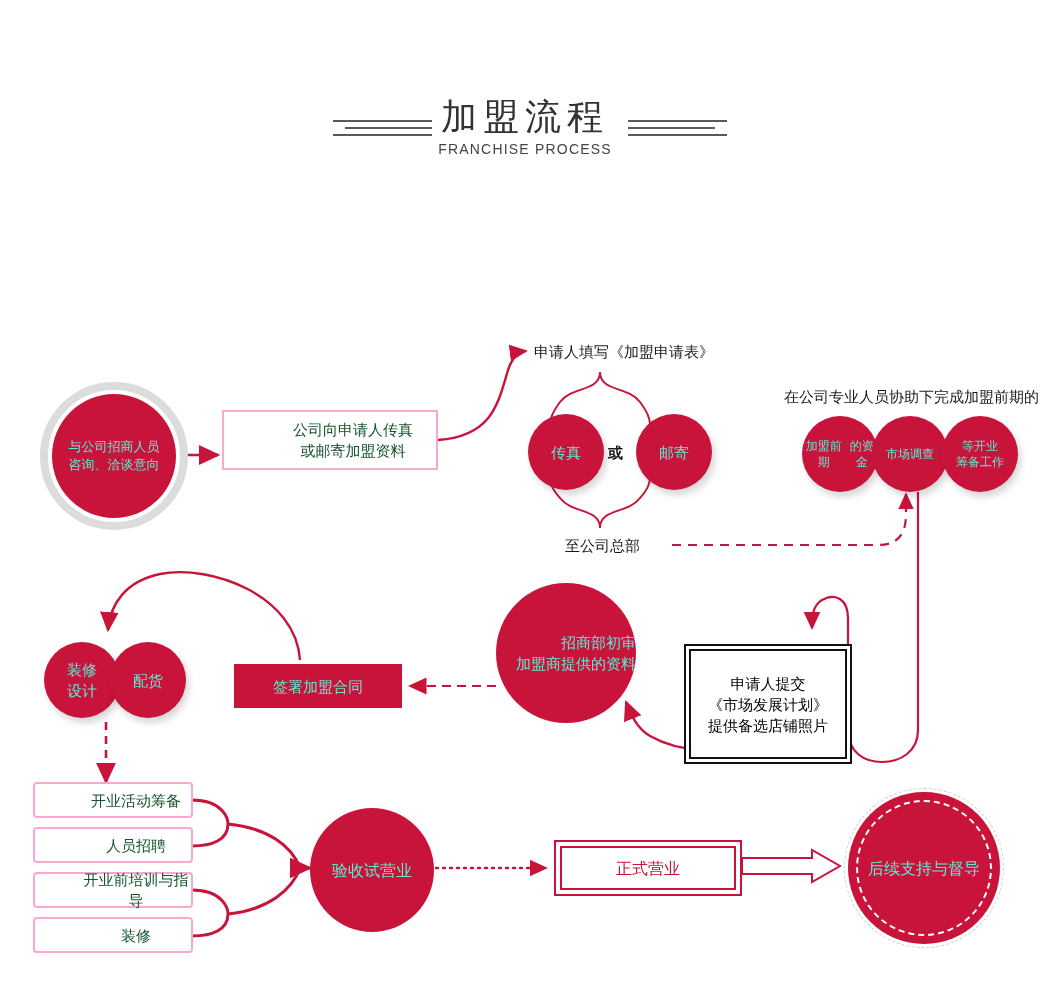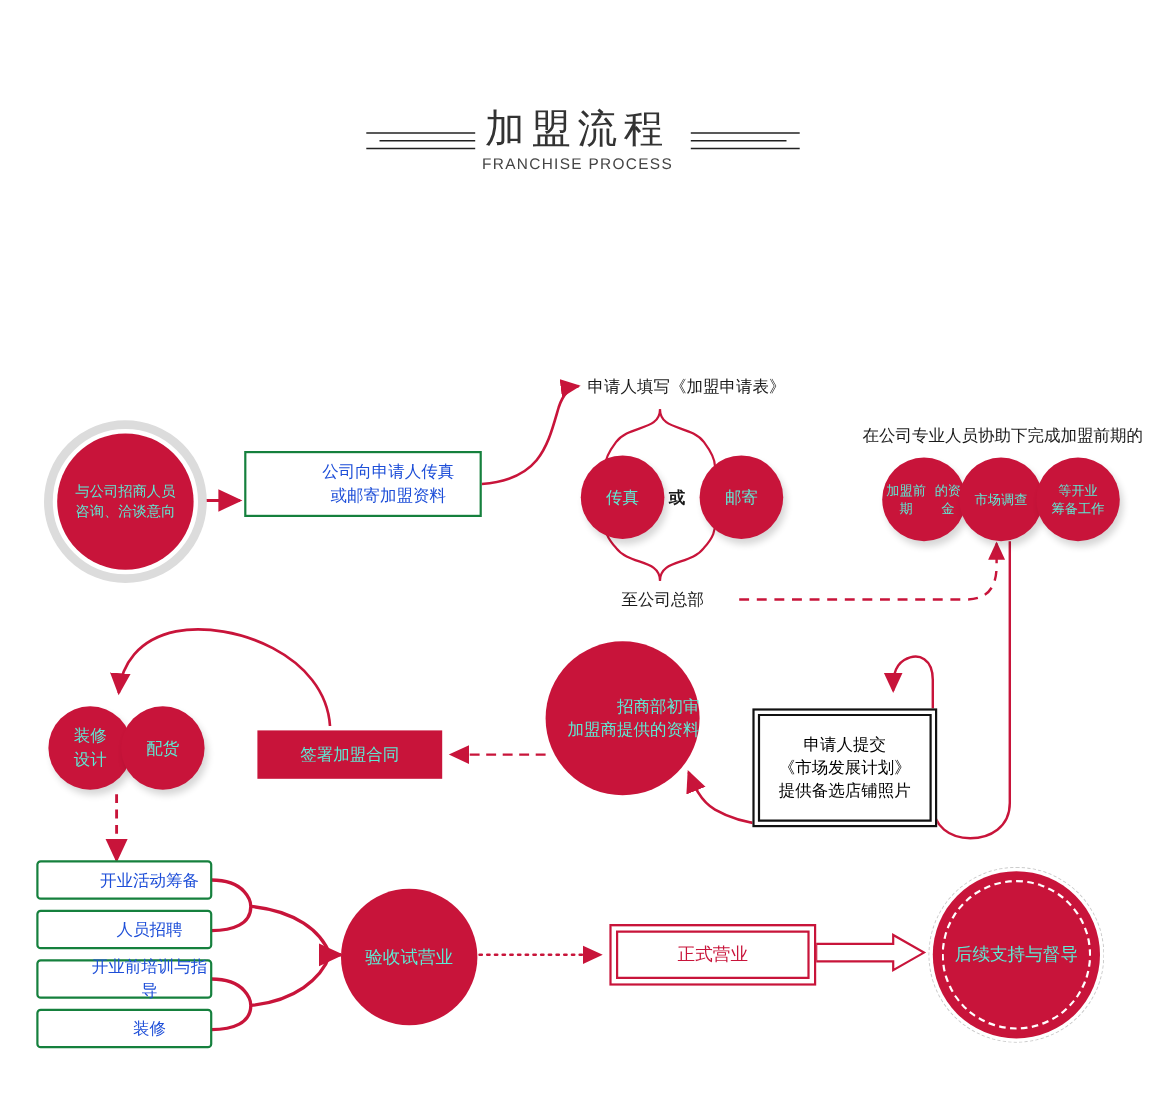--- a/index.html
+++ b/index.html
@@ -20,21 +20,21 @@
   }
   #title-sub{
     font-size:14px;color:#444444;letter-spacing:1.2px;margin-top:2px;
     font-family:"Liberation Sans","DejaVu Sans",sans-serif;
   }
 
   
   .node{position:absolute;box-sizing:border-box;display:flex;align-items:center;justify-content:center;text-align:center;}
   .circle{border-radius:50%;}
   .redfill{background:#C8143A;color:#5eead4;}
-  .whitebox{background:#ffffff;border:2px solid #15803d;color:#1d4ed8;padding-left:46px;}
+  .whitebox{background:#ffffff;border:2px solid #f9a8d4;color:#14532d;padding-left:46px;}
   .cn{font-size:15px;line-height:21px;}
   .cn-sm{font-size:13px;line-height:18px;}
   .cn-xs{font-size:12px;line-height:16px;}
   .cn-lg{font-size:16px;line-height:23px;}
 
   
   #ring-start{
     position:absolute;left:40px;top:382px;width:148px;height:148px;
     border-radius:50%;background:#ffffff;border:8px solid #dcdcdc;box-sizing:border-box;
   }
@@ -158,21 +158,21 @@
   </div>
   <div class="node circle redfill softshadow cn-xs" style="left:872px;top:416px;width:76px;height:76px;">
     <span>市场</span>
     <span>调查</span>
   </div>
   <div class="node circle redfill softshadow cn-xs" style="left:942px;top:416px;width:76px;height:76px;flex-direction:column;">
     <span>等开业</span>
     <span>筹备工作</span>
   </div>
 
-  <div class="node dbl-black cn" style="left:684px;top:644px;width:168px;height:108px;flex-direction:column;">
+  <div class="node dbl-black cn" style="left:684px;top:644px;width:168px;height:120px;flex-direction:column;">
     <span>申请人提交</span>
     <span>《市场发展计划》</span>
     <span>提供备选店铺照片</span>
   </div>
 
   <div class="node circle redfill cn" style="left:496px;top:583px;width:140px;height:140px;flex-direction:column;align-items:flex-end;">
     <span>招商部初审</span>
     <span>加盟商提供的资料</span>
   </div>
 

